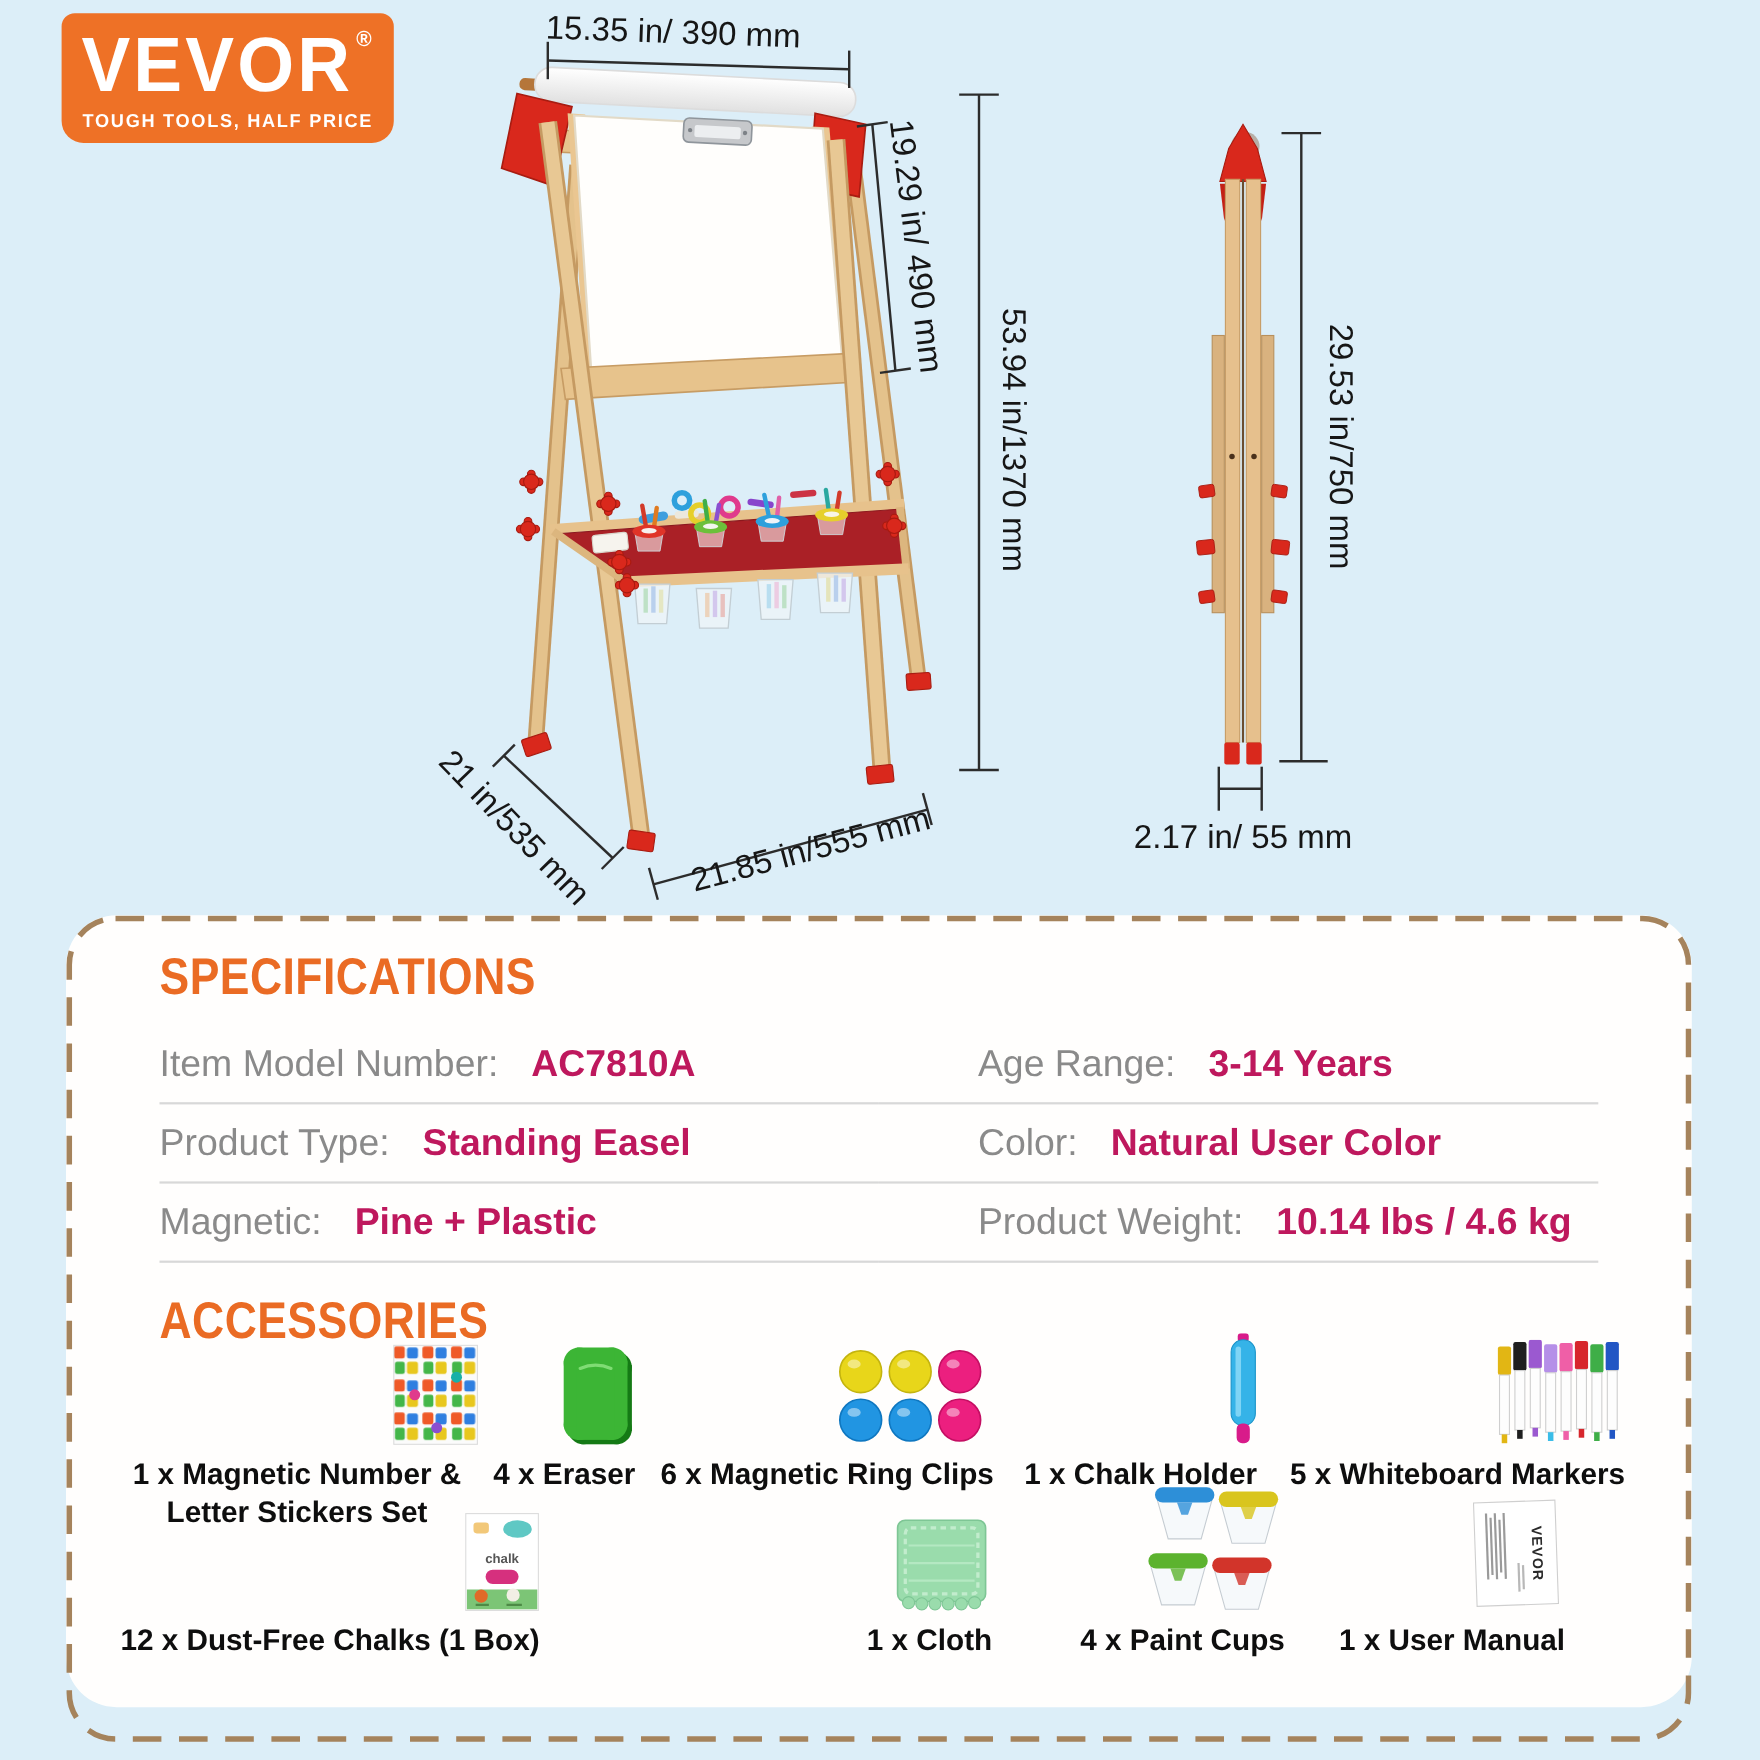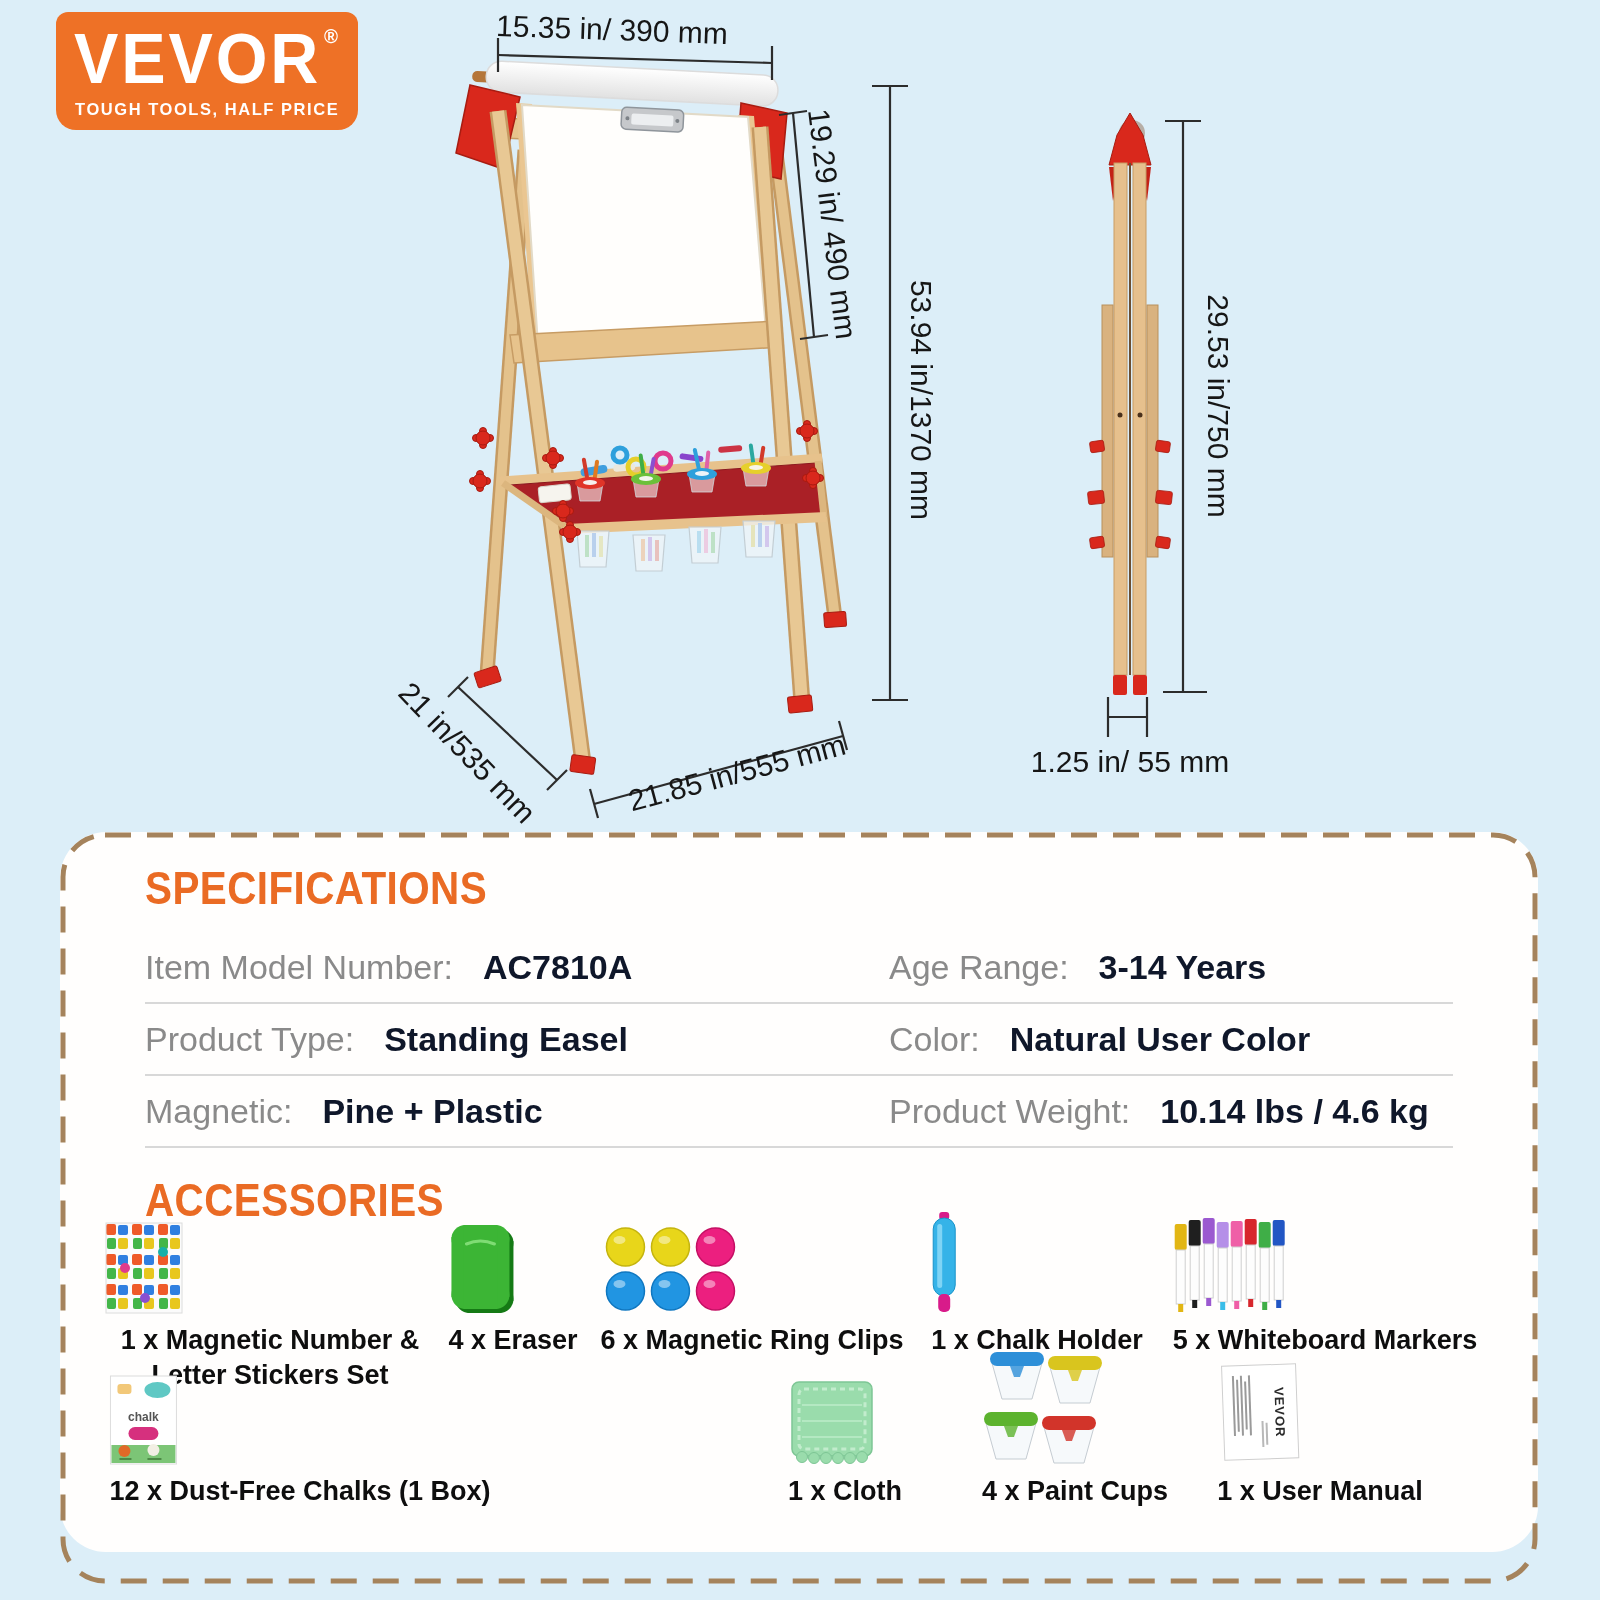--- a/index.html
+++ b/index.html
@@ -17,22 +17,22 @@
   .dim{position:absolute;font-size:30px;color:#161616;white-space:nowrap;}
   
   .panel{position:absolute;left:60px;top:832px;width:1478px;height:720px;background:#fffefd;border-radius:46px;}
   .panel-border{position:absolute;left:0;top:0;pointer-events:none;}
   .section-title{position:absolute;font-size:47px;font-weight:800;color:#ea6b24;letter-spacing:.5px;
         transform:scaleX(.86);transform-origin:left center;line-height:1;}
   .spec-table{position:absolute;left:85px;top:100px;width:1308px;display:grid;grid-template-columns:1fr 1fr;}
   .spec-cell{height:70px;display:flex;align-items:center;gap:30px;border-bottom:2px solid #d8d8d8;overflow:visible;}
   .spec-cell.right{padding-left:90px;}
   .spec-label{font-size:34px;color:#8a8a8a;white-space:nowrap;}
-  .spec-value{font-size:34px;font-weight:700;color:#0f172a;white-space:nowrap;}
-  .acc{position:absolute;display:flex;flex-direction:column;align-items:flex-start;transform:translateX(-50%);}
+  .spec-value{font-size:34px;font-weight:700;color:#be185d;white-space:nowrap;}
+  .acc{position:absolute;display:flex;flex-direction:column;align-items:flex-end;transform:translateX(-50%);}
   .acc .iconbox{height:90px;display:flex;align-items:flex-end;justify-content:center;margin-bottom:9px;}
   .acc .lbl{font-size:27px;font-weight:700;color:#0e0e0e;text-align:center;line-height:1.3;white-space:nowrap;}
   .acc .lbl.wrap{white-space:normal;width:330px;}
   svg{display:block;}
 </style>
 </head>
 <body>
 
 <div class="stage">
 
@@ -267,21 +267,21 @@
         <line x1="1108" y1="717" x2="1147" y2="717"></line>
     </g>
   </svg>
 
   <div class="dim" style="left:612px;top:30px;transform:translate(-50%,-50%) rotate(2deg);">15.35 in/ 390 mm</div>
   <div class="dim" style="left:832px;top:224px;transform:translate(-50%,-50%) rotate(83deg);">19.29 in/ 490 mm</div>
   <div class="dim" style="left:921px;top:400px;transform:translate(-50%,-50%) rotate(90deg);">53.94 in/1370 mm</div>
   <div class="dim" style="left:467px;top:753px;transform:translate(-50%,-50%) rotate(46deg);">21 in/535 mm</div>
   <div class="dim" style="left:737px;top:773px;transform:translate(-50%,-50%) rotate(-15deg);">21.85 in/555 mm</div>
   <div class="dim" style="left:1218px;top:406px;transform:translate(-50%,-50%) rotate(90deg);">29.53 in/750 mm</div>
-  <div class="dim" style="left:1130px;top:762px;transform:translate(-50%,-50%);">1.25 in/ 55 mm</div>
+  <div class="dim" style="left:1130px;top:762px;transform:translate(-50%,-50%);">2.17 in/ 55 mm</div>
 
   <div class="panel">
     <svg class="panel-border" width="1478" height="752" viewBox="0 0 1478 752">
       <rect x="3" y="3" width="1472" height="746" rx="42" fill="none" stroke="#a5835c" stroke-width="5" stroke-dasharray="26 16"></rect>
     </svg>
 
     <div class="section-title" style="left:85px;top:32px;">SPECIFICATIONS</div>
 
     <div class="spec-table">
       <div class="spec-cell">

